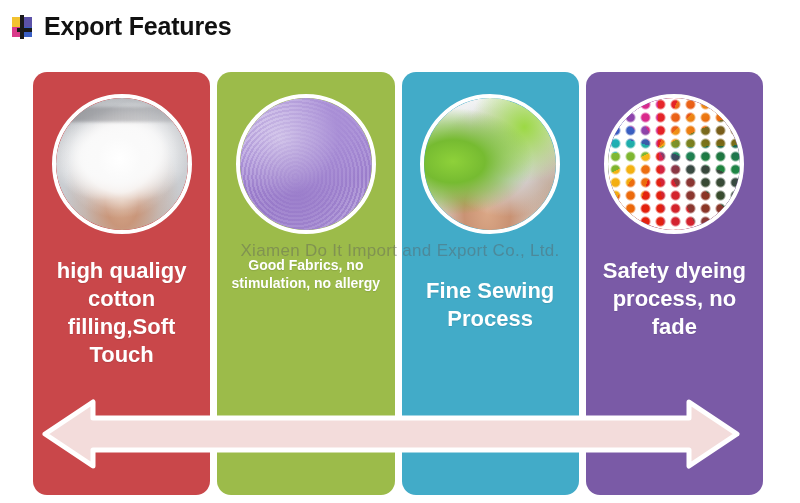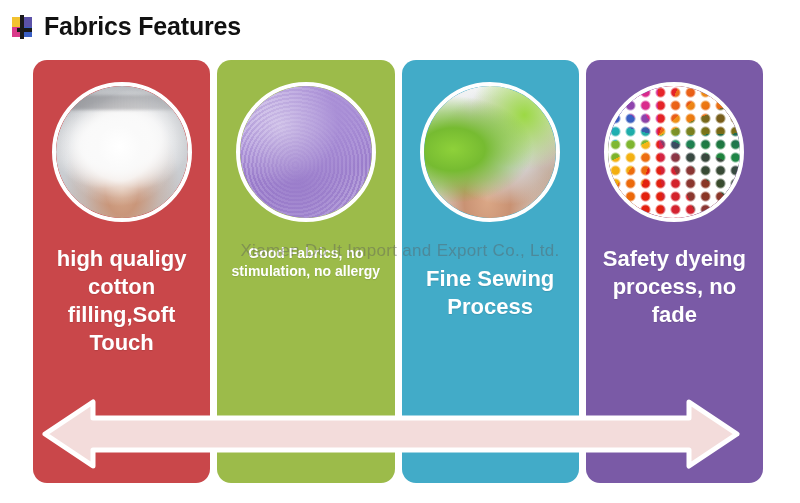--- a/index.html
+++ b/index.html
@@ -65,21 +65,21 @@
     font-weight: bold;
     color: #111111;
     letter-spacing: -0.2px;
     line-height: 1;
   }
 
   
   .cards {
     position: absolute;
     left: 33px;
-    top: 60px;
+    top: 72px;
     width: 730px;
     height: 423px;
     display: flex;
     gap: 7px;
   }
   .card {
     position: relative;
     border-radius: 14px;
     flex: 1 1 0;
     overflow: hidden;
@@ -219,21 +219,21 @@
 
 <div class="header">
   <div class="title-icon">
     <div class="q q1"></div>
     <div class="q q2"></div>
     <div class="q q3"></div>
     <div class="q q4"></div>
     <div class="bar-v"></div>
     <div class="bar-h"></div>
   </div>
-  <div class="page-title">Fabrics Features</div>
+  <div class="page-title">Export Features</div>
 </div>
 
 <div class="cards">
 
   <div class="card" style="background:#c9474a">
     <div class="photo-ring">
       <div class="photo photo-cotton"></div>
     </div>
     <div class="card-caption c1">high qualigy cotton filling,Soft Touch</div>
   </div>

